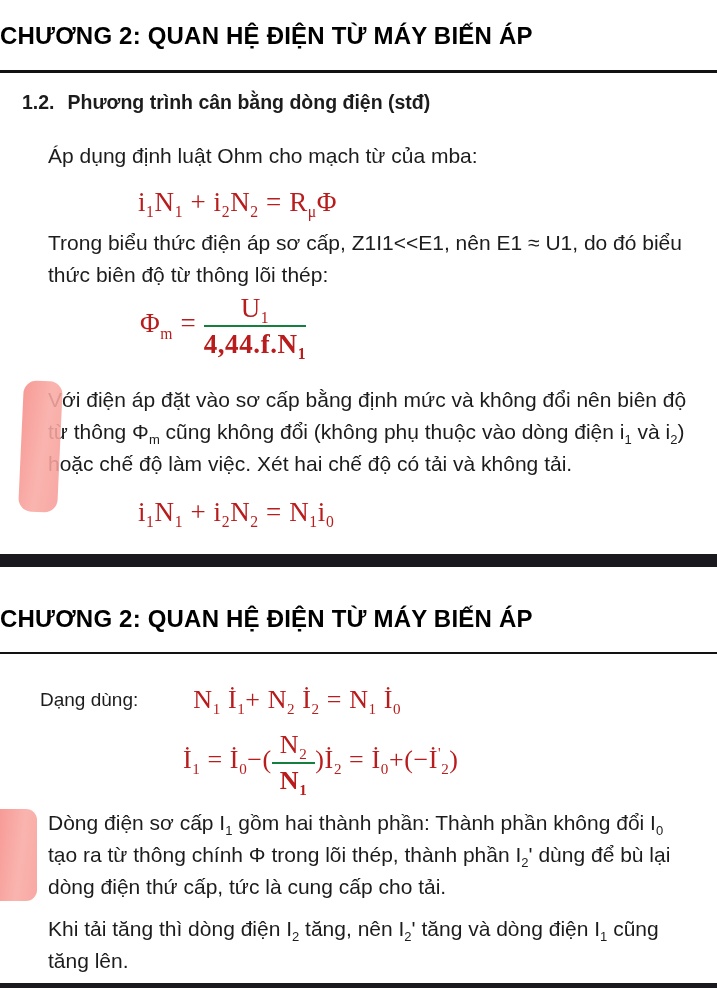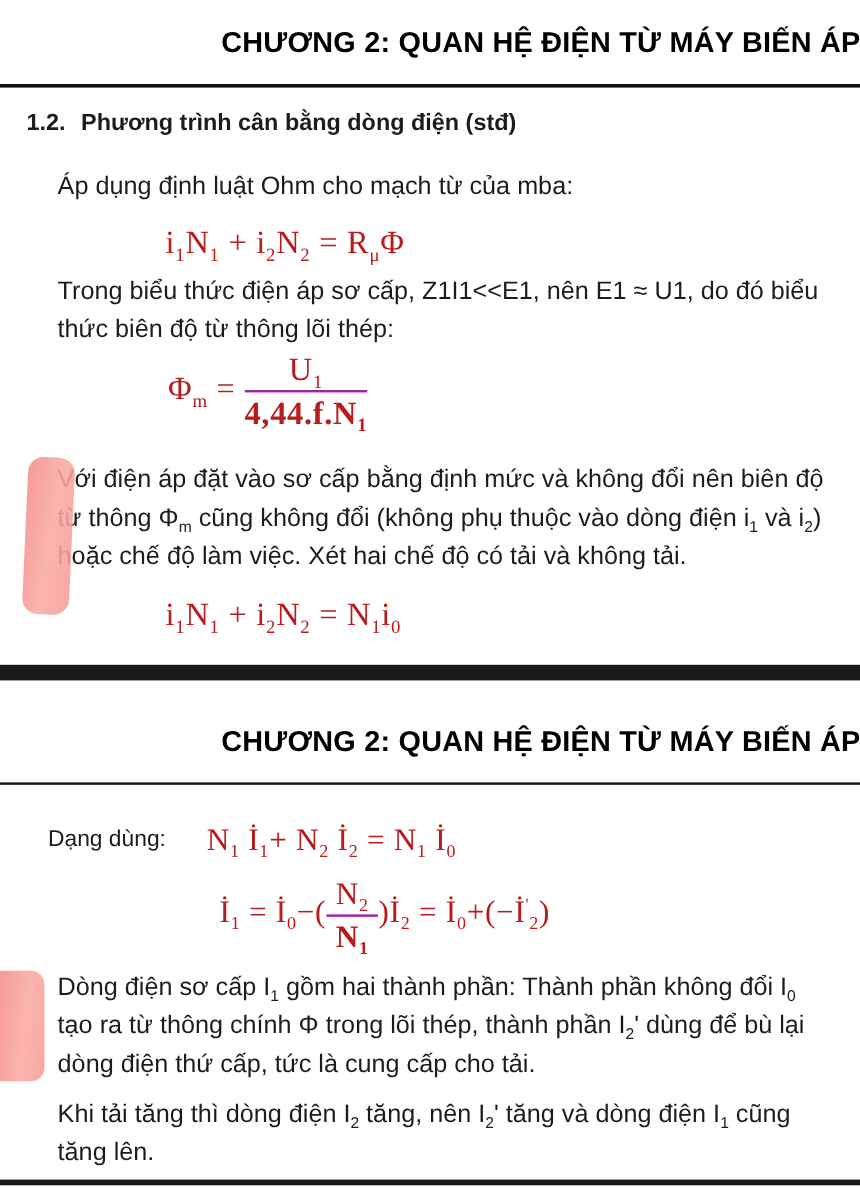--- a/index.html
+++ b/index.html
@@ -4,21 +4,21 @@
 <style>
   html,body { margin:0; padding:0; }
   body {
     width:717px; background:#ffffff;
     font-family:"Liberation Sans", sans-serif;
     color:var(--text, #1c1c1c);
     overflow-x:hidden;
   }
   .slide { position:relative; }
   .slide-title {
-    text-align:right; font-weight:bold; font-size:24px;
+    text-align:left; font-weight:bold; font-size:24px;
     letter-spacing:.2px; line-height:30px; color:#000;
   }
   .s1-title { padding-top:21px; }
   .s2-title { padding-top:37px; }
   .rule { height:3px; background:var(--rule,#121212); margin:19px 0 0 0; }
   .rule-thin { height:2px; margin-top:18px; }
   .sec-heading { font-size:19.5px; font-weight:bold; margin:16px 0 0 22px; line-height:26px; }
   .sec-heading .sec-num { margin-right:13px; }
   .para { font-size:21px; line-height:32px; margin:0 26px 0 48px; }
   .para sub { font-size:62%; line-height:0; }
@@ -33,38 +33,38 @@
     font-size:27px; letter-spacing:.6px; color:#b91c1c; line-height:37px;
   }
   .eq sub { font-size:58%; line-height:0; }
   .eq sup { font-size:55%; line-height:0; }
   .eq-mmf    { margin:12px 0 0 138px; }
   .eq-flux   { margin:2px 0 0 140px; }
   .eq-noload { margin:14px 0 0 138px; }
   .eq-complex2 { margin:6px 4px 0 183px; font-size:26px; }
 
   .frac { display:inline-block; vertical-align:middle; text-align:center; line-height:1.12; }
-  .fnum { display:block; border-bottom:2px solid #a21caf; padding:0 8px 2px; }
+  .fnum { display:block; border-bottom:2px solid #15803d; padding:0 8px 2px; }
   .fden { display:block; padding-top:2px;font-weight:bold; }
 
   .hl-para { position:relative; }
   .marker {
     position:absolute;
     background:linear-gradient(97deg, #f68d88 0%, #f9aaa4 55%, #f79c97 100%);
     opacity:.88;
   }
   .marker-1 { left:-27px; top:-3px; width:39px; height:131px; border-radius:13px; transform:rotate(2.6deg); }
   .marker-2 { left:-48px; top:2px; width:37px; height:92px; border-radius:0 11px 11px 0; }
 
   .separator { height:13px; background:var(--bar,#1a1a1e); margin-top:23px; }
   .bottom-bar { height:5px; background:var(--bar,#1a1a1e); margin-top:6px; }
 
   .complex-row { display:flex; align-items:center; margin:22px 0 0 40px; }
   .complex-label { font-size:19px; }
-  .complex-row .eq { margin-left:34px; font-size:26px; line-height:48px; }
+  .complex-row .eq { margin-left:55px; font-size:26px; line-height:48px; }
 </style>
 </head>
 <body>
 
 <div class="slide">
   <div class="slide-title s1-title">CHƯƠNG 2: QUAN HỆ ĐIỆN TỪ MÁY BIẾN ÁP</div>
   <div class="rule"></div>
 
   <div class="sec-heading">
     <span class="sec-num">1.2.</span><span>Phương trình cân bằng dòng điện (stđ)</span>

